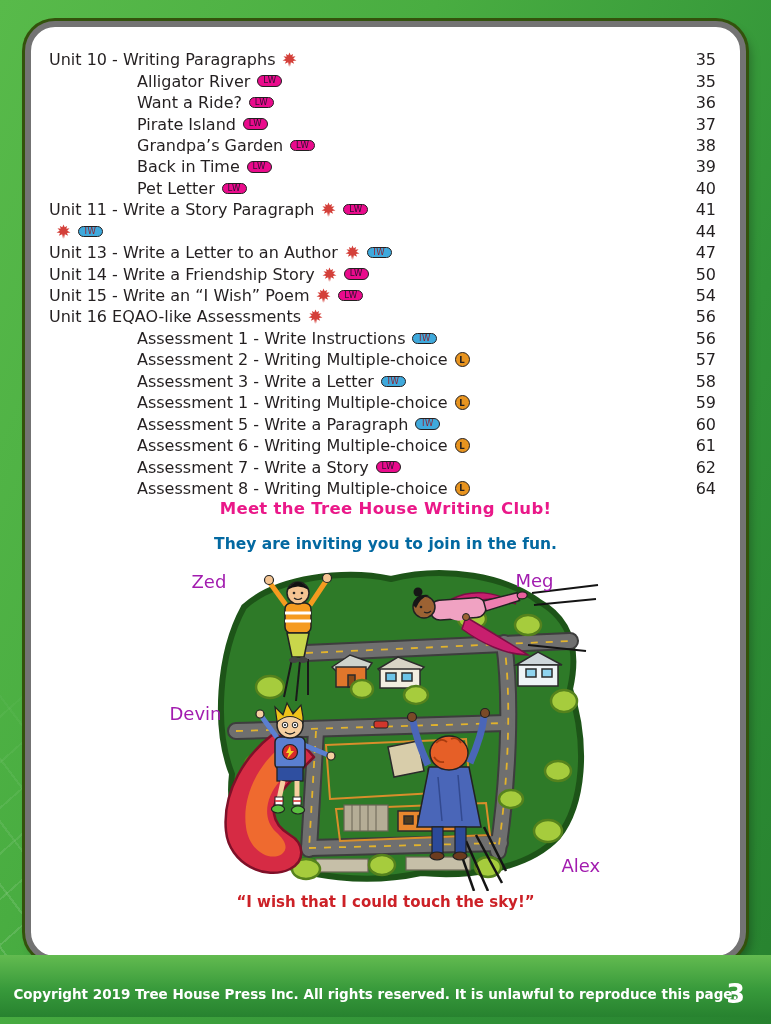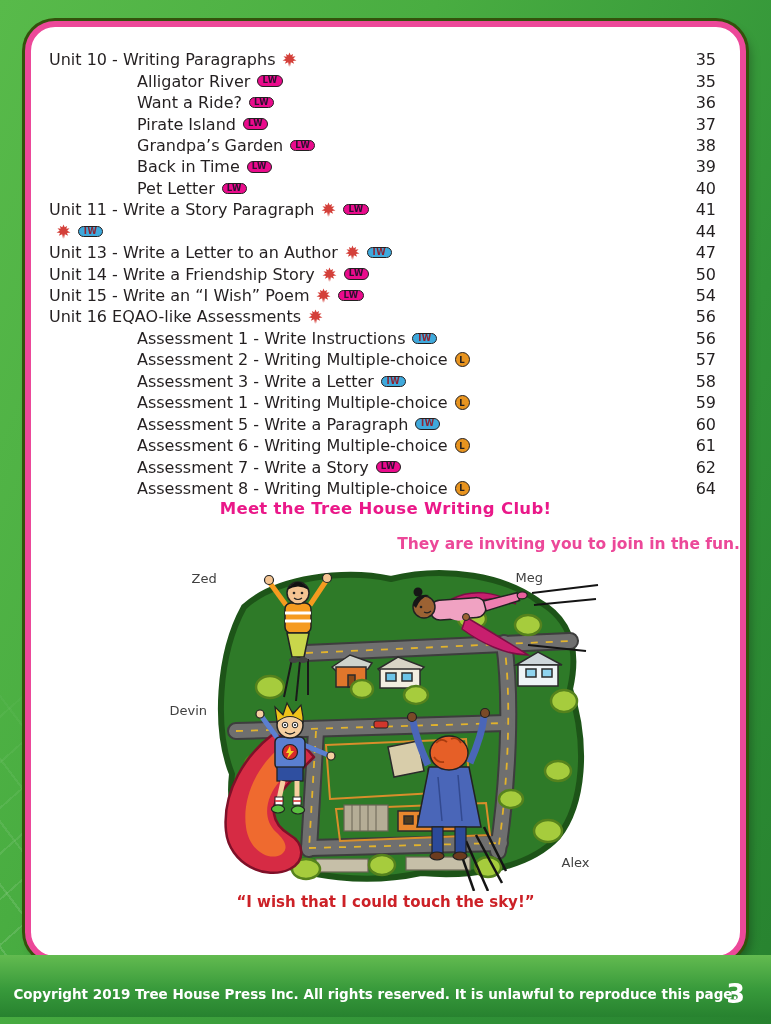--- a/index.html
+++ b/index.html
@@ -12,47 +12,47 @@
     position:absolute;left:-50px;bottom:30px;width:270px;height:320px;
     background:
       repeating-linear-gradient(55deg,rgba(255,255,255,.25) 0 2px,transparent 2px 36px),
       repeating-linear-gradient(-38deg,rgba(255,255,255,.25) 0 2px,transparent 2px 36px);
     transform:skewY(-6deg);opacity:.55;
     -webkit-mask-image:linear-gradient(to top right,#000 15%,transparent 70%);
     mask-image:linear-gradient(to top right,#000 15%,transparent 70%);
   }
   .panel{
     position:absolute;left:25px;top:21px;width:721px;height:941px;box-sizing:border-box;
-    background:#fff;border:6px solid #ec4899;border-radius:30px;
+    background:#fff;border:6px solid #737373;border-radius:30px;
     box-shadow:0 0 0 3px #33520c,5px 7px 10px rgba(0,0,0,.28);
   }
   .toc{padding:22px 24px 0 18px;}
   .row{display:flex;align-items:center;height:21.45px;}
   .row.sub{padding-left:88px;}
   .lbl{font-size:16px;color:#231f20;}
   .fill{flex:1;}
   .pg{font-size:16px;color:#231f20;width:42px;text-align:right;}
   .leaf{margin-left:7px;display:inline-flex;}
   .b-pill{
     display:inline-flex;align-items:center;justify-content:center;margin-left:7px;
     min-width:15px;padding:0 4px;border:1.6px solid #231f20;border-radius:8px;
-    font-size:8.5px;font-weight:bold;letter-spacing:.5px;line-height:1.1;
+    font-size:8.5px;font-weight:normal;letter-spacing:.5px;line-height:1.1;
   }
   .b-lw{background:#ea0b8c;color:#2d1030;}
   .b-iw{background:#3fa9dc;color:#8c2433;}
   .b-l{
     display:inline-flex;align-items:center;justify-content:center;margin-left:7px;
     width:13px;height:13px;border:1.6px solid #231f20;border-radius:50%;
     background:#e8941f;color:#231f20;font-size:8.5px;font-weight:bold;
   }
   .headline{text-align:center;font-size:16.5px;font-weight:bold;color:#ea1889;letter-spacing:.3px;}
-  .subheadline{text-align:right;margin-top:17px;font-size:15.5px;font-weight:bold;color:#ec4899;}
+  .subheadline{text-align:center;margin-top:17px;font-size:15.5px;font-weight:bold;color:#0369a1;}
   .figure{position:relative;width:440px;height:332px;margin:6px auto 0;}
   .figure svg{position:absolute;left:0;top:0;}
-  .kid-label{position:absolute;font-size:13px;color:#404040;}
+  .kid-label{position:absolute;font-size:18px;color:#a21caf;}
   #lbl-zed{left:26px;top:12px;}
   #lbl-meg{left:350px;top:11px;}
   #lbl-devin{left:4px;top:144px;}
   #lbl-alex{left:396px;top:296px;}
   .quote{text-align:center;margin-top:2px;font-size:15px;font-weight:bold;color:#cc2127;}
   .footer{position:absolute;left:0;right:0;bottom:7px;height:62px;
     background:linear-gradient(180deg,#63bb50 0%,#389a3b 55%,#27822f 100%);}
   .copyright{position:absolute;left:0;right:20px;bottom:15px;text-align:center;
     color:#fff;font-size:13.5px;font-weight:bold;}
   .page-num{position:absolute;right:26px;bottom:8px;color:#fff;font-size:27px;font-weight:bold;}

